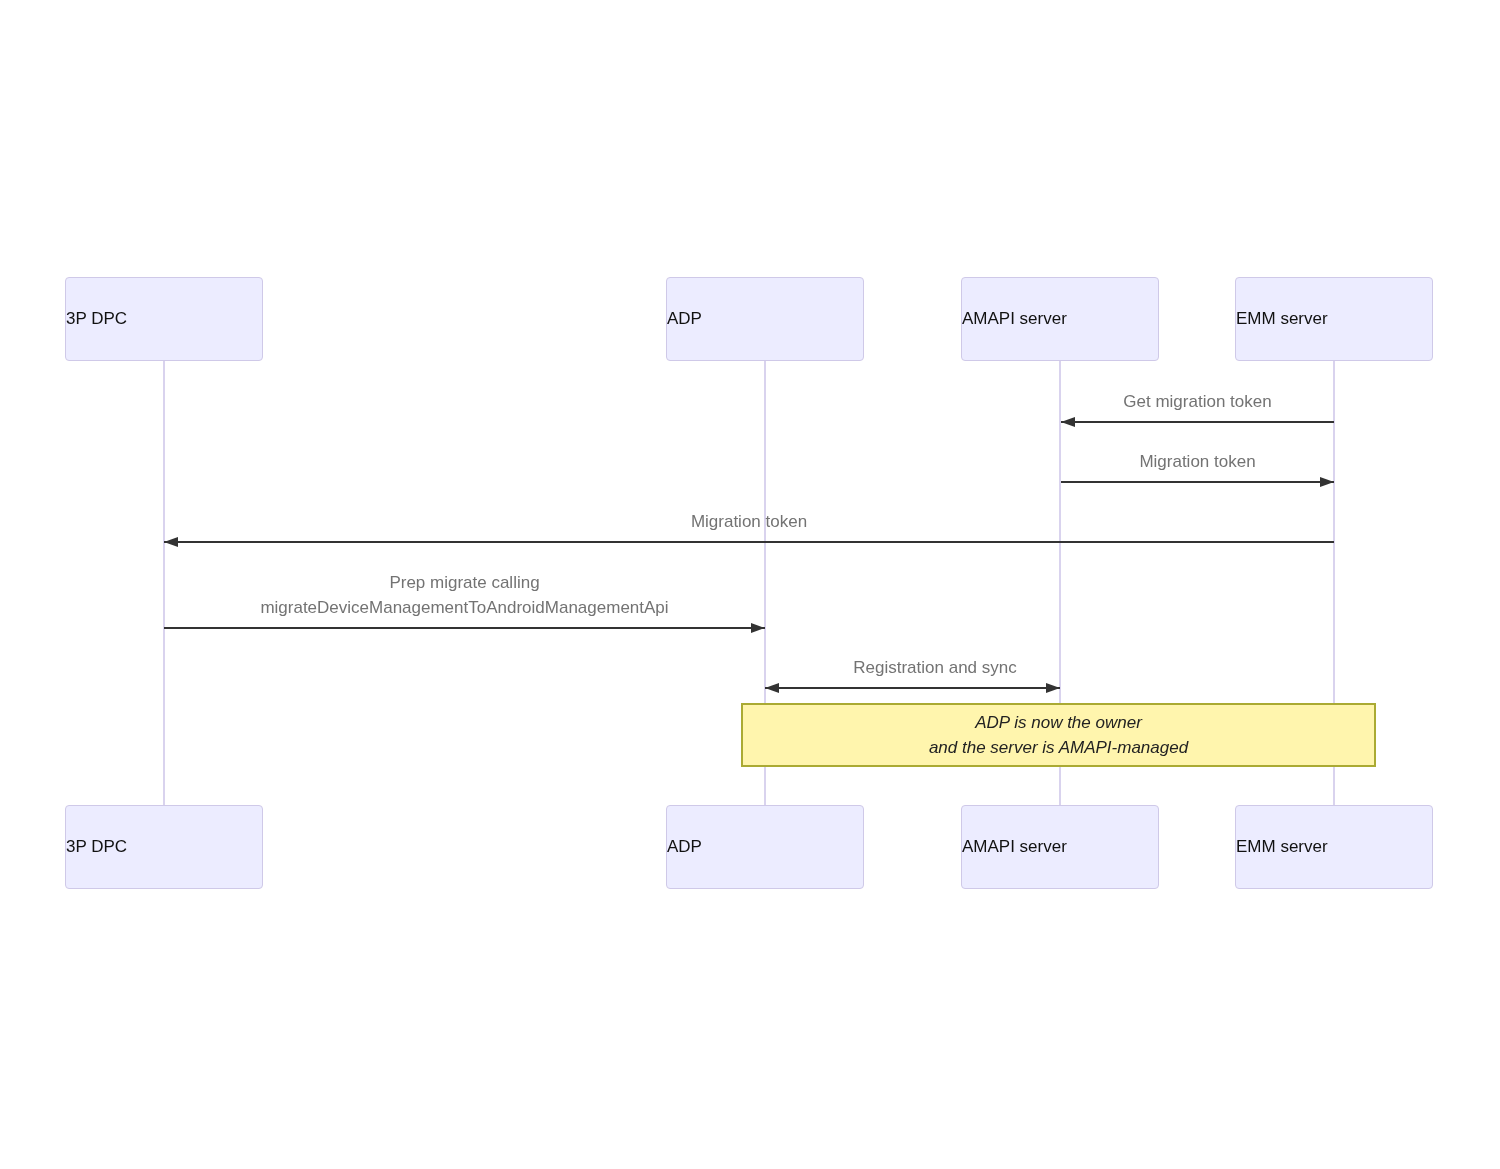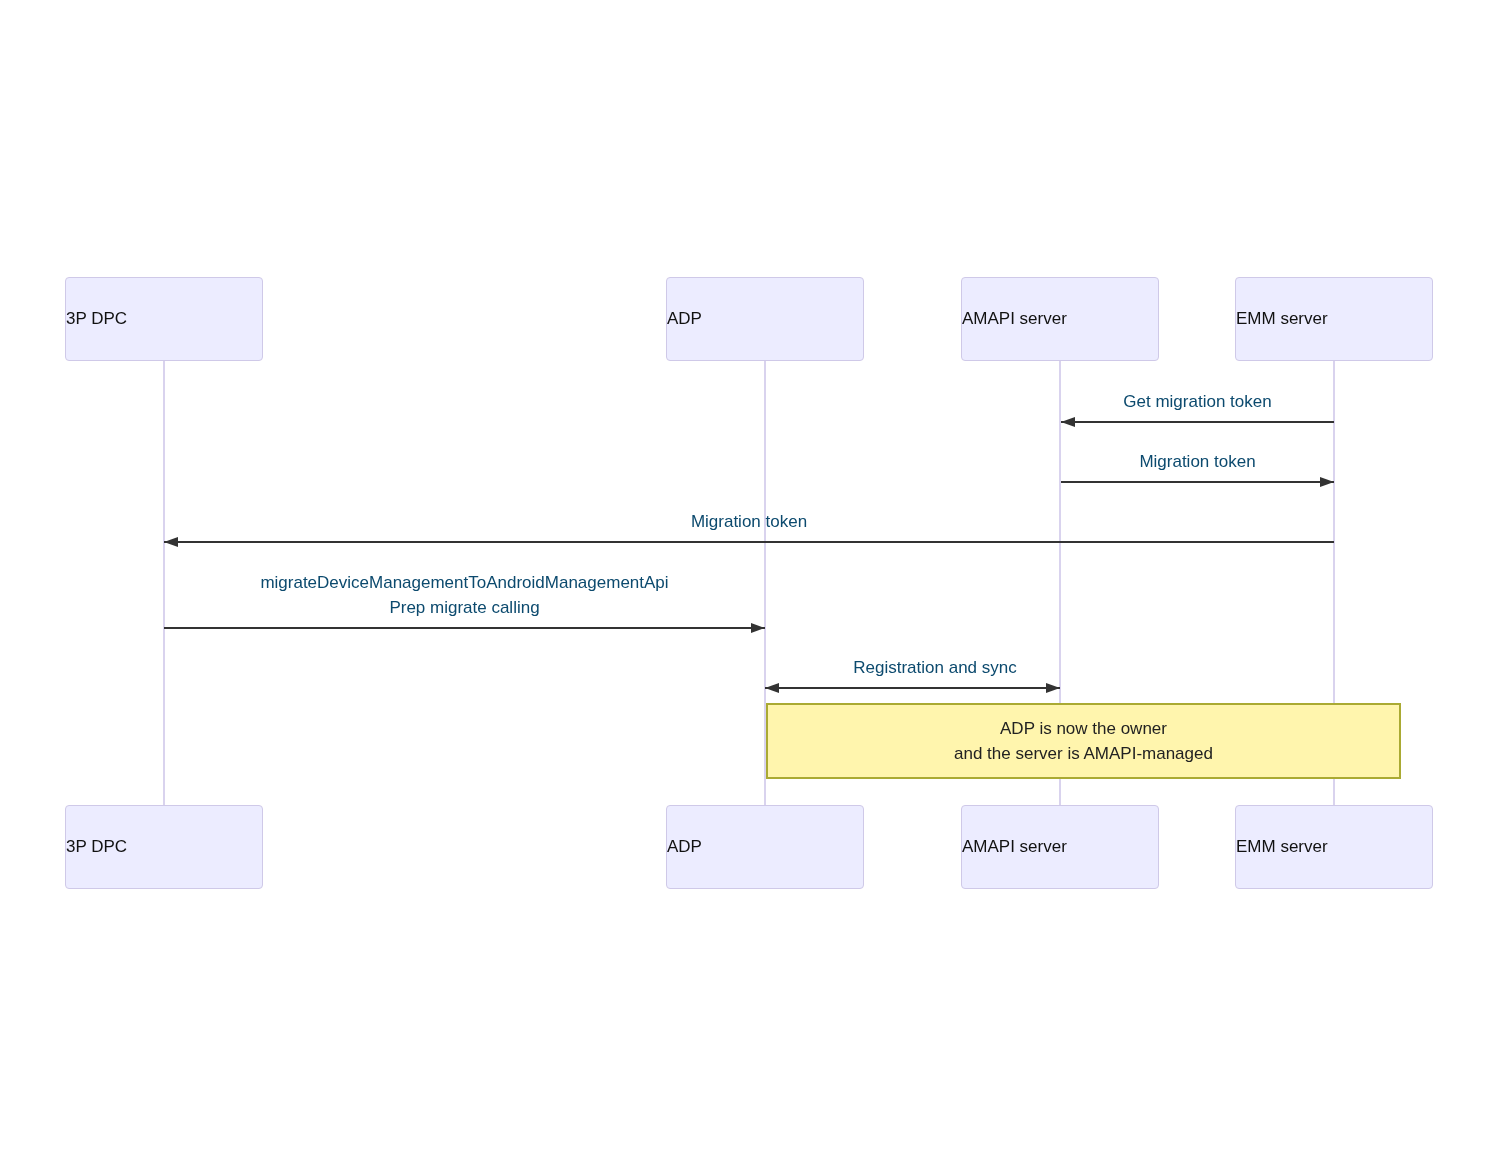--- a/index.html
+++ b/index.html
@@ -34,21 +34,21 @@
     align-items: center;
     justify-content: flex-start;
     font-size: 17px;
     color: #111111;
   }
   .msg-label {
     position: absolute;
     text-align: center;
     font-size: 17px;
     line-height: 24px;
-    color: #0c4a6e;
+    color: #737373;
     white-space: nowrap;
   }
   .msg-line {
     position: absolute;
     height: 2px;
     background: #333333;
   }
   .ah {
     position: absolute;
     width: 0;
@@ -114,34 +114,34 @@
   <div class="msg-line" style="left:1061px; top:481px; width:273px;">
     <span class="ah ah-right"></span>
   </div>
 
   <div class="msg-label" style="left:164px; width:1170px; top:510px;">Migration token</div>
   <div class="msg-line" style="left:164px; top:541px; width:1170px;">
     <span class="ah ah-left"></span>
   </div>
 
   <div class="msg-label" style="left:164px; width:601px; top:570px; line-height:25px;">
+    <div>Prep migrate calling</div>
     <div>migrateDeviceManagementToAndroidManagementApi</div>
-    <div>Prep migrate calling</div>
   </div>
   <div class="msg-line" style="left:164px; top:627px; width:601px;">
     <span class="ah ah-right"></span>
   </div>
 
   <div class="msg-label" style="left:765px; width:340px; top:656px;">Registration and sync</div>
   <div class="msg-line" style="left:765px; top:687px; width:295px;">
     <span class="ah ah-left"></span>
     <span class="ah ah-right"></span>
   </div>
 
-  <div class="note" style="left:766px; top:703px; width:635px; height:76px;">
+  <div class="note" style="left:741px; top:703px; width:635px; height:64px;font-style:italic;">
     <div>ADP is now the owner</div>
     <div>and the server is AMAPI-managed</div>
   </div>
 
   <div class="actor" style="left:65px; top:805px;">
     <span>3P DPC</span>
   </div>
   <div class="actor" style="left:666px; top:805px;">
     <span>ADP</span>
   </div>

